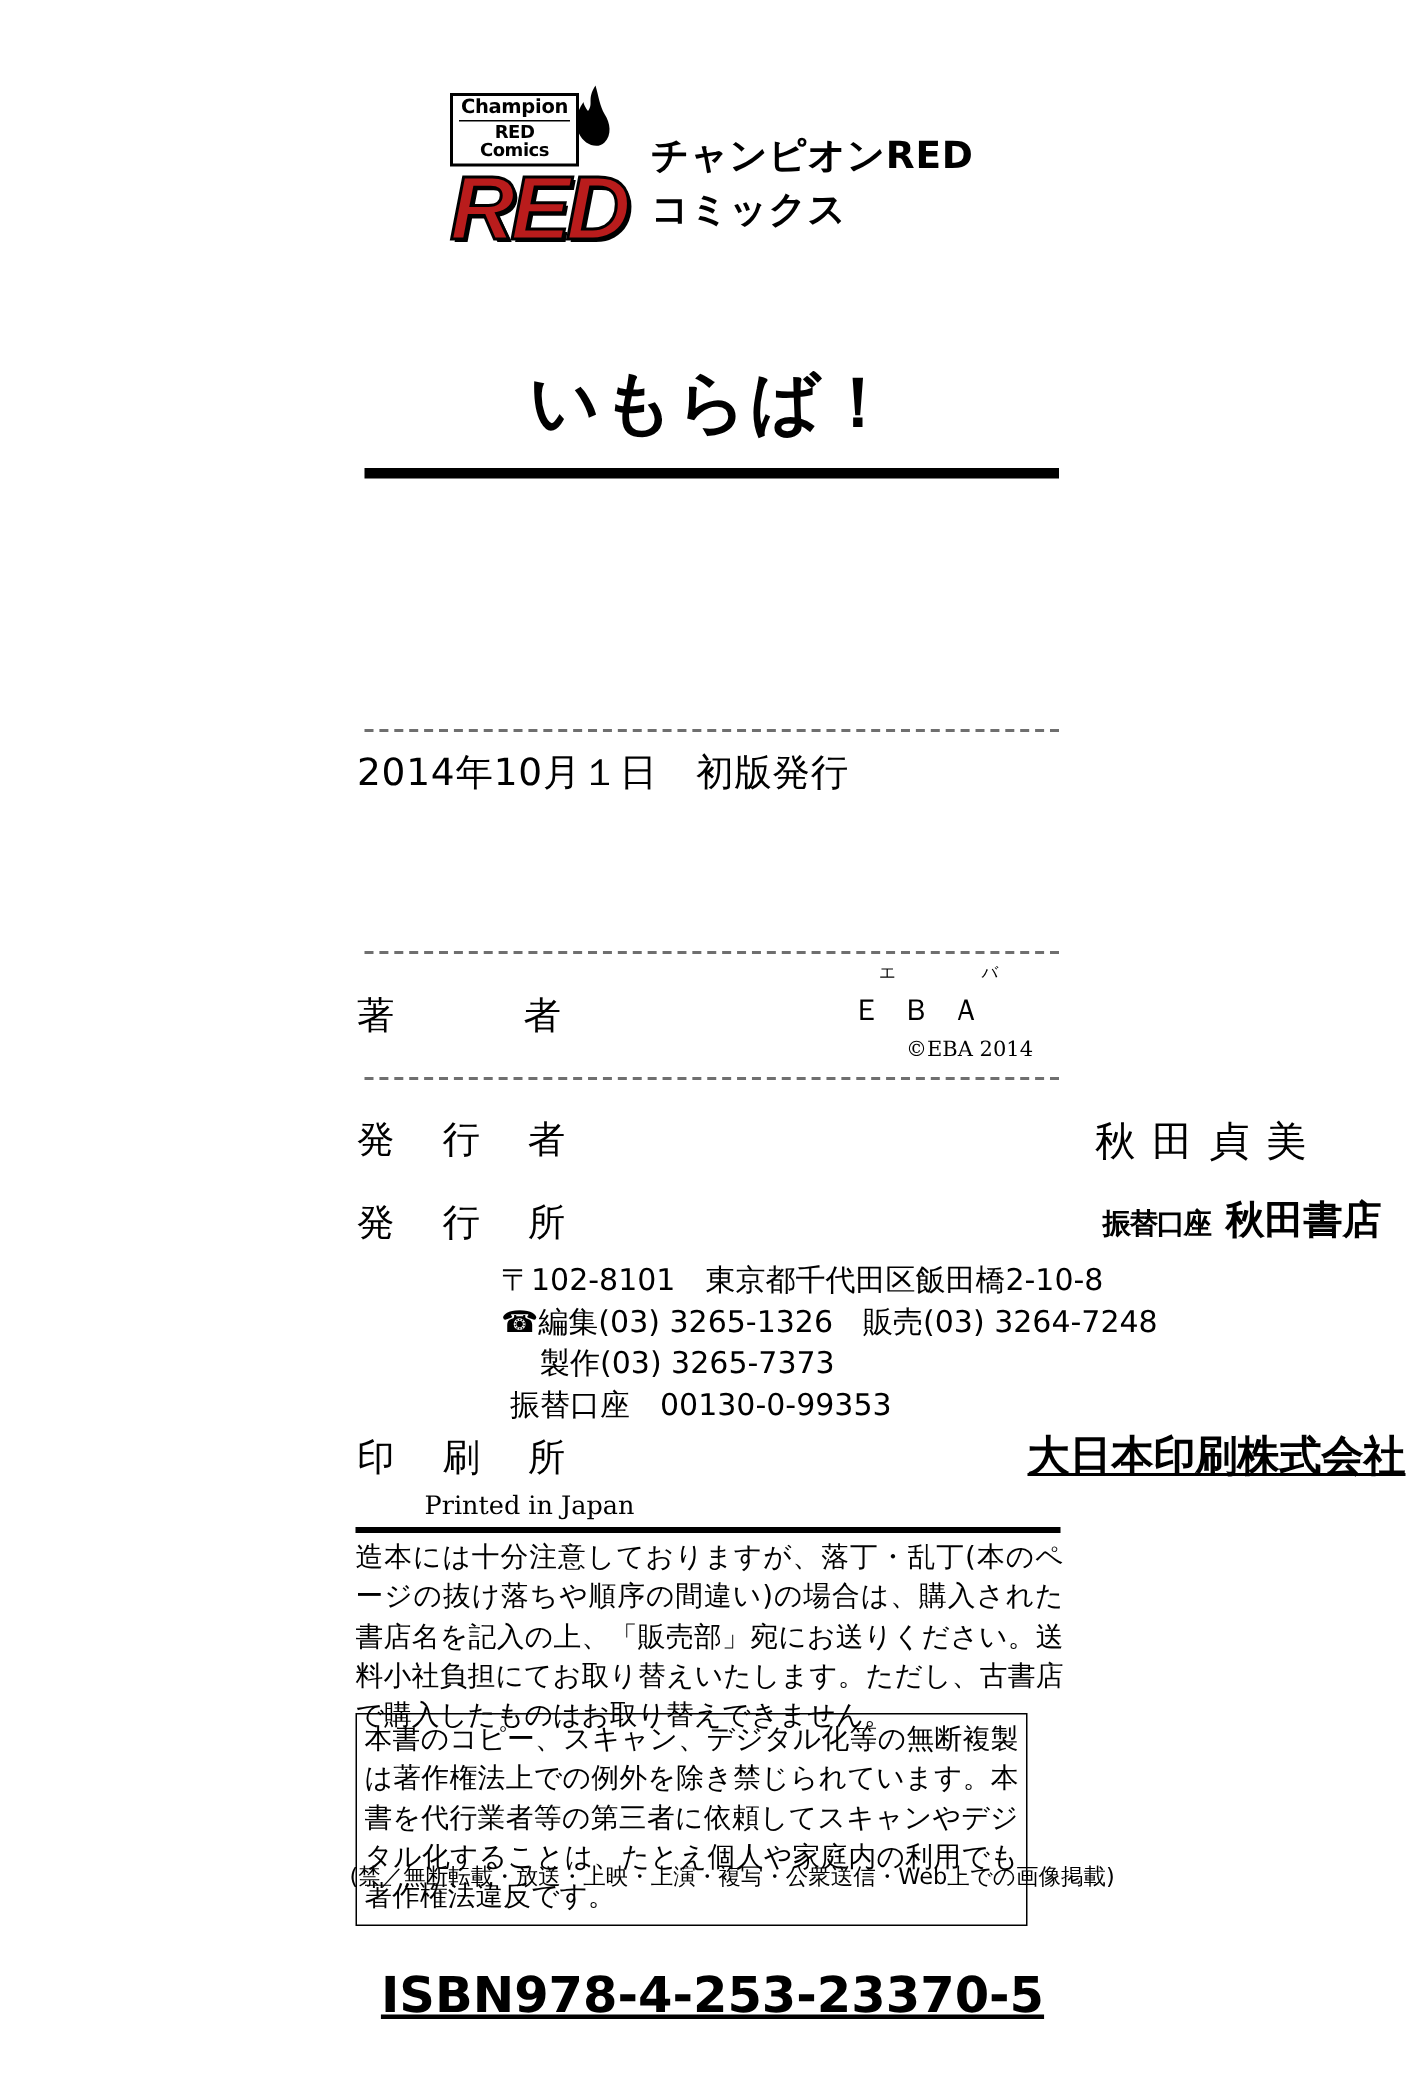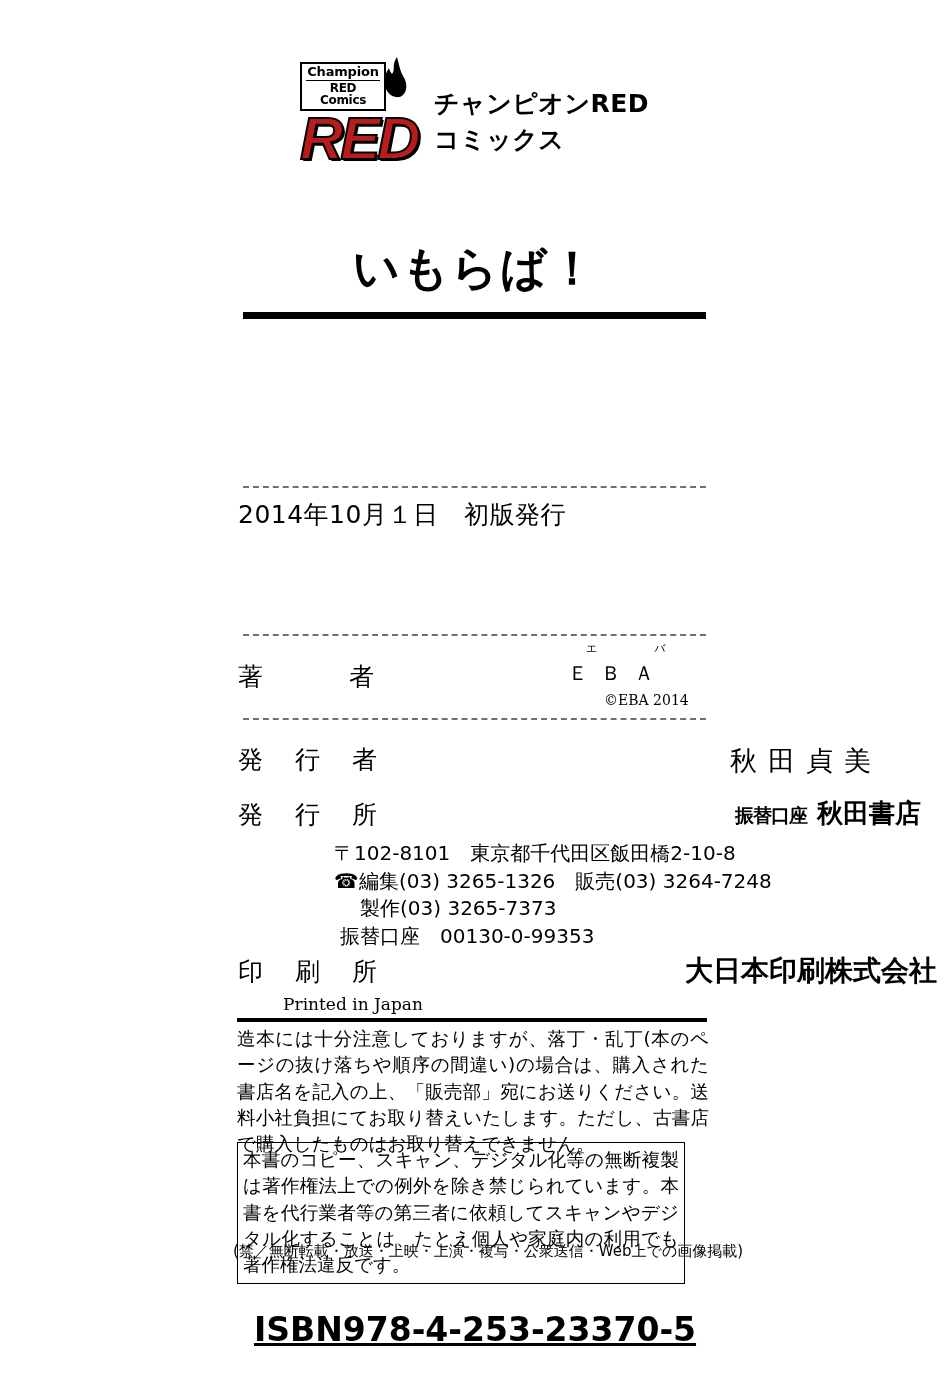--- a/index.html
+++ b/index.html
@@ -194,20 +194,21 @@
   }
   .addr .indent1 { display: block; }
 
   .printer-label { top: 955px; }
   .printer-name {
     top: 952px;
     left: 447px;
     font-size: 28px;
     font-weight: bold;
     white-space: nowrap;
+    text-decoration: underline;
   }
   .printed-in {
     position: absolute;
     left: 0;
     width: 706px;
     top: 994px;
     text-align: center;
     font-size: 17px;
     font-family: "DejaVu Serif", "Liberation Serif", serif;
   }

